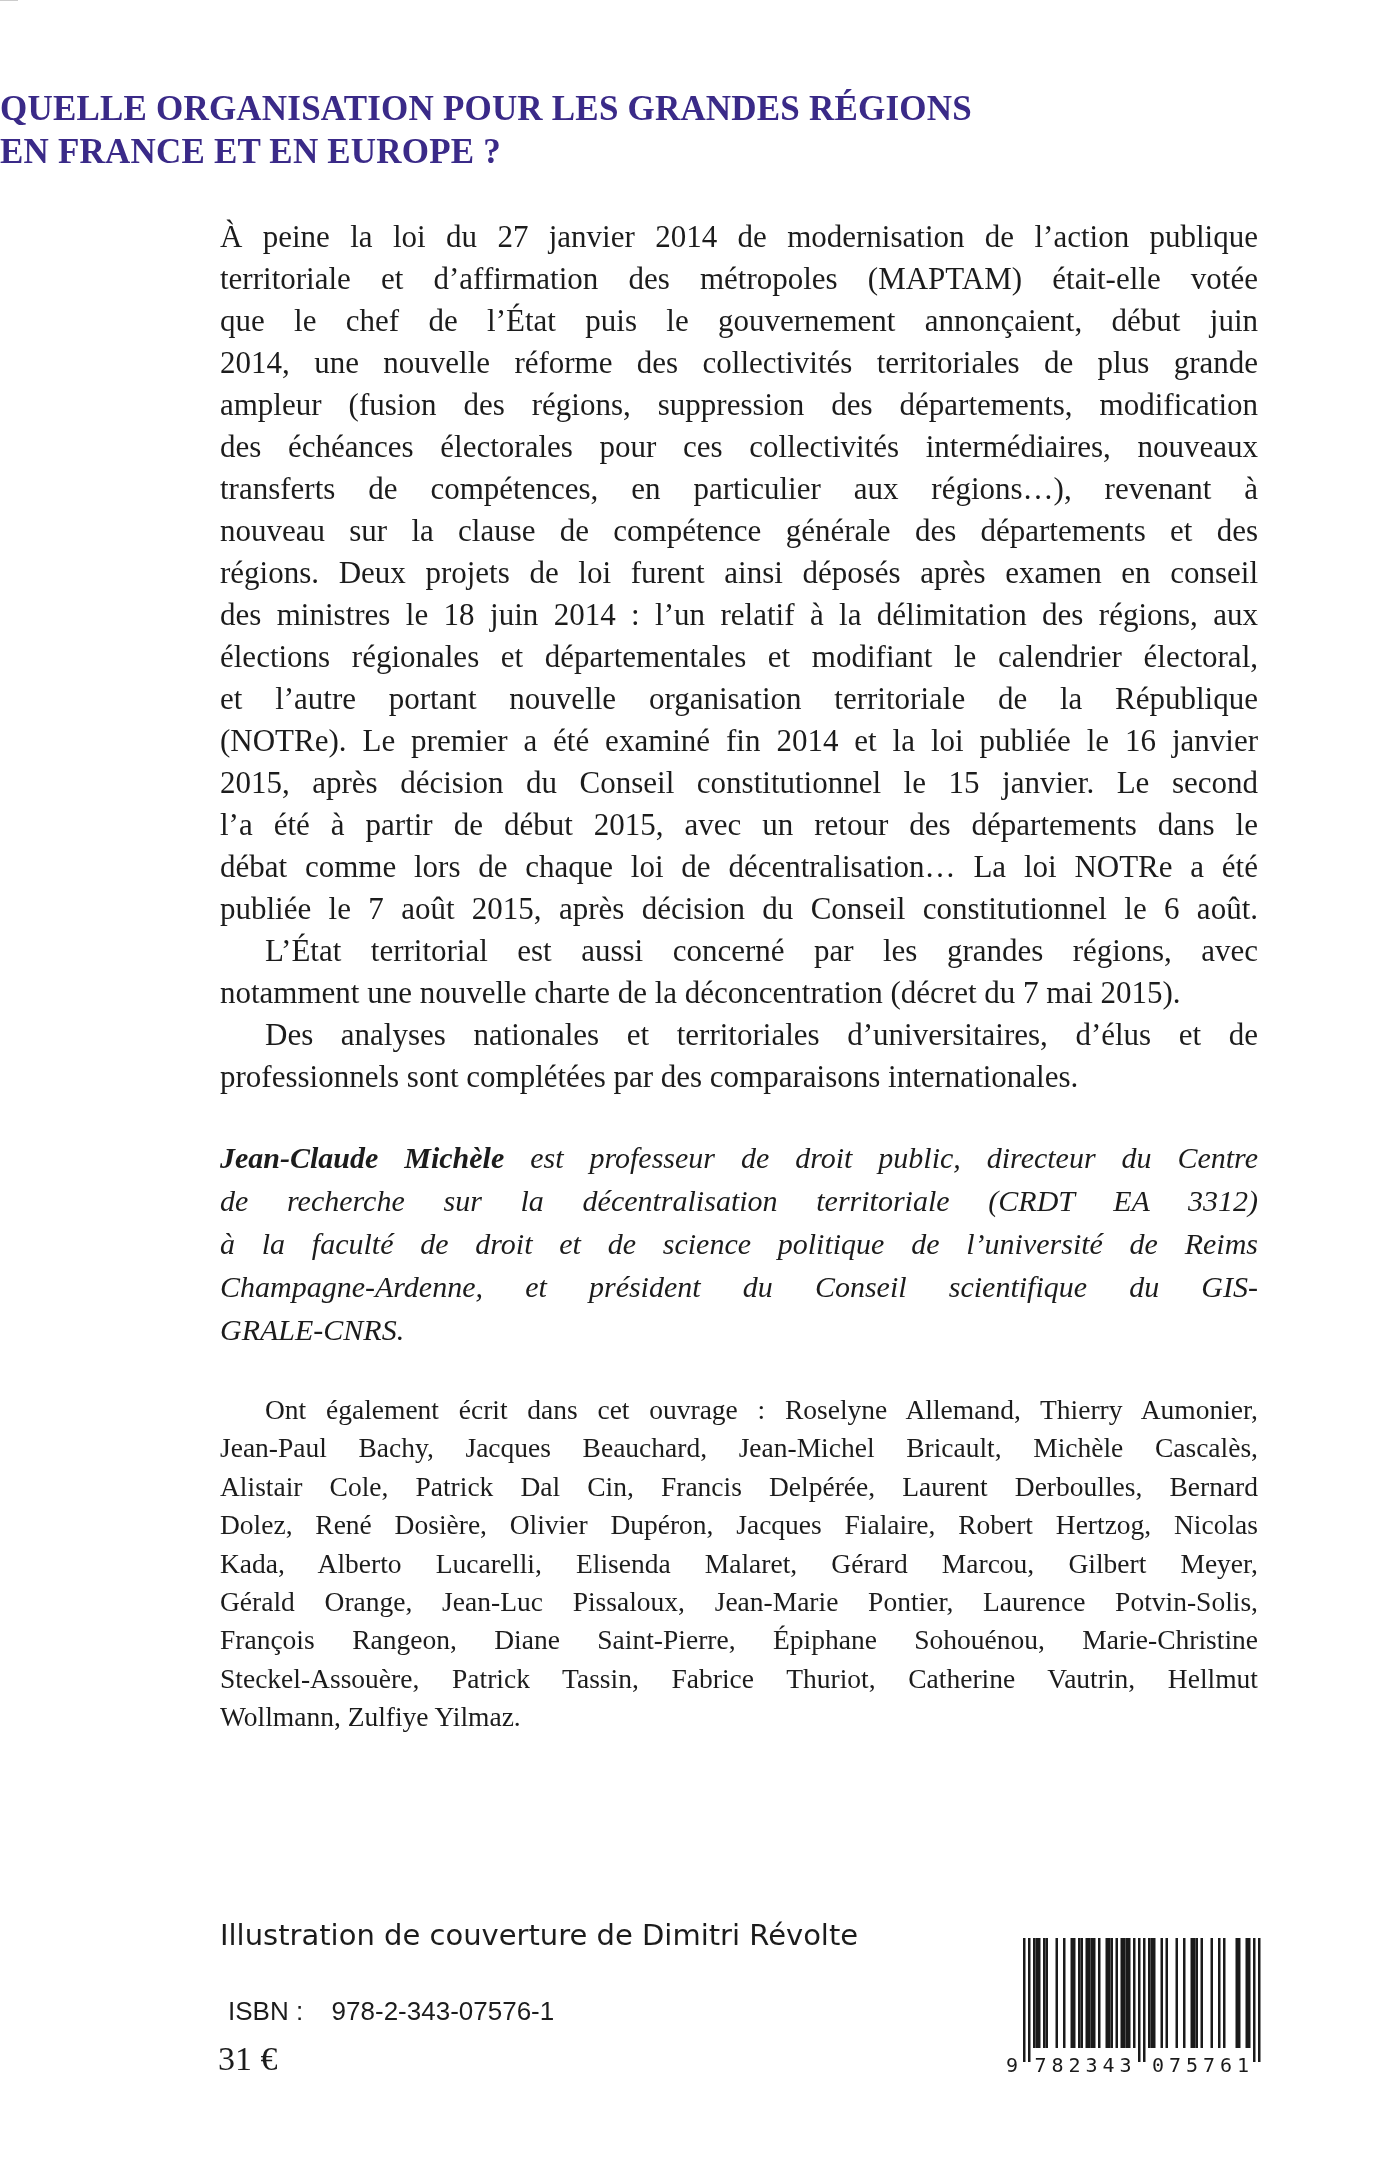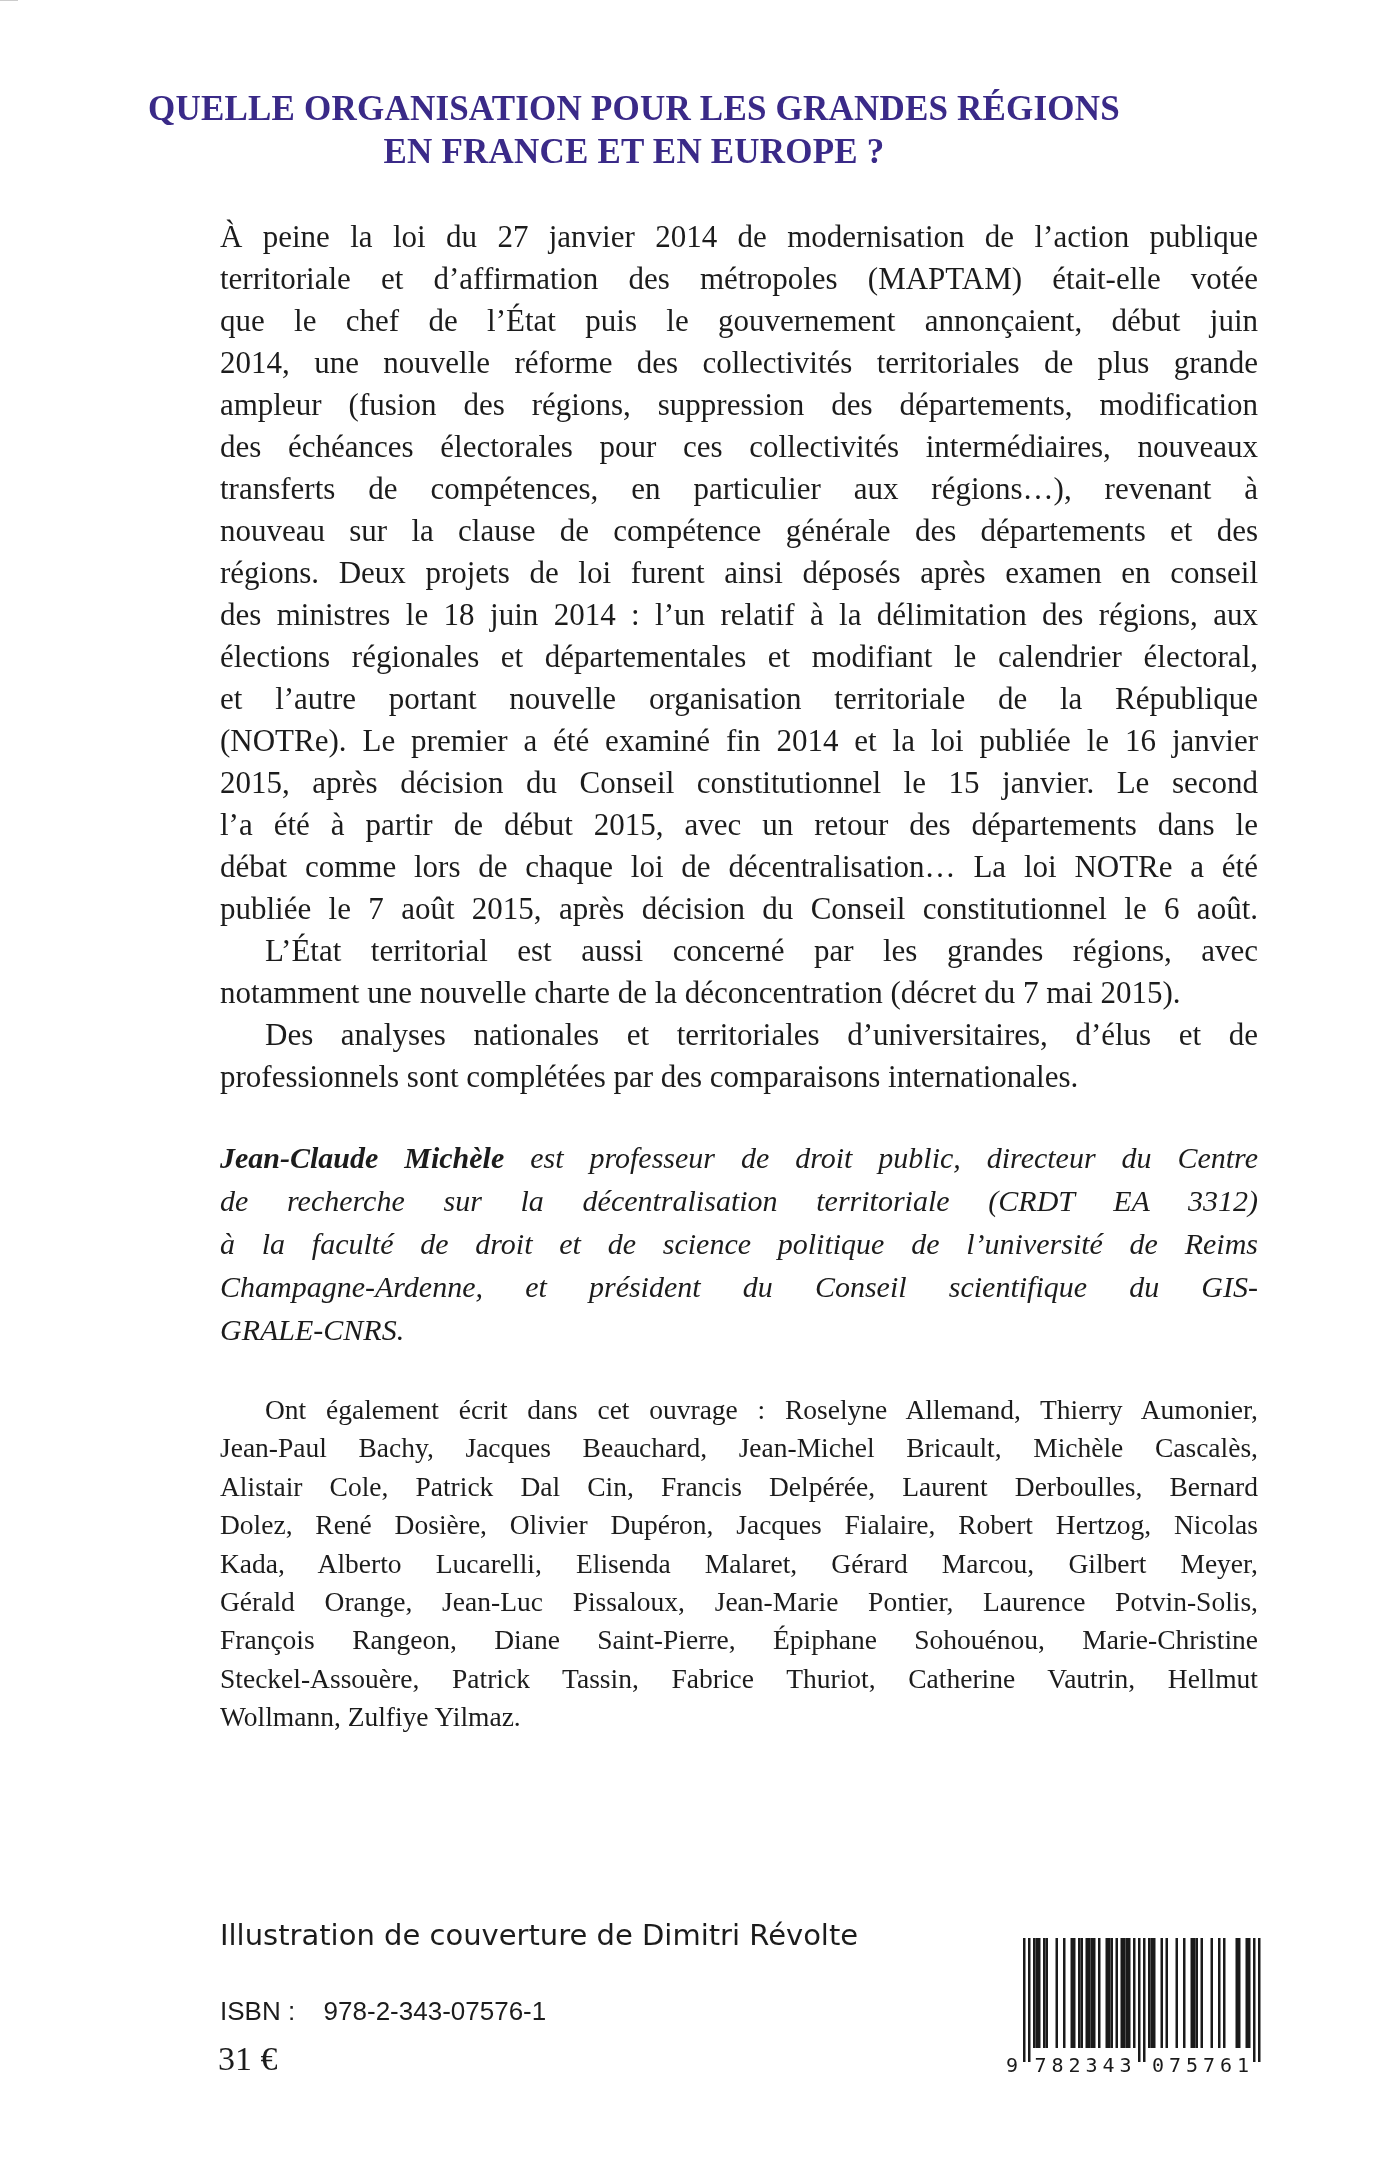--- a/index.html
+++ b/index.html
@@ -1,34 +1,34 @@
 <!DOCTYPE html>
 <html><head>
 <meta charset="utf-8">
 <style>
   html, body { margin: 0; padding: 0; background: #ffffff; }
   body { width: 1400px; height: 2168px; position: relative; overflow: hidden; }
   .title {
-    position: absolute; left: 0; width: 1268px; text-align: center;
+    position: absolute; left: 0; width: 1268px; text-align: left;
     font-family: "Liberation Serif", "DejaVu Serif", serif;
     font-weight: bold; font-size: 35px; color: #3a2a88; letter-spacing: 0.2px;
     margin: 0; line-height: 40px;
   }
   .block { position: absolute; left: 220px; width: 1038px; color: #1c1c1c; }
   .body-text { font-family: "Liberation Serif", "DejaVu Serif", serif; font-size: 31px; }
   .bio-text { font-family: "Liberation Serif", "DejaVu Serif", serif; font-size: 30px; font-style: italic; }
   .bio-name { font-weight: bold; font-style: italic; }
   .contrib-text { font-family: "Liberation Serif", "DejaVu Serif", serif; font-size: 27.5px; }
   .ln { display: block; position: absolute; left: 0; width: 100%; line-height: 0; white-space: normal; }
   .ln span.t { display: block; text-align: justify; text-align-last: justify; }
   .ln.last span.t { text-align-last: left; }
   .ln.indent span.t { padding-left: 45px; }
   .meta { position: absolute; left: 220px; font-family: "DejaVu Sans", "Liberation Sans", sans-serif; color: #1c1c1c; }
   .illus { top: 1918px; font-size: 29px; }
-  .isbn { top: 1996px; font-size: 26px; font-family: "Liberation Sans", "DejaVu Sans", sans-serif; }
+  .isbn { top: 1996px; font-size: 26px; font-family: "Liberation Sans", "DejaVu Sans", sans-serif; margin-left: 8px; }
   .price { position: absolute; left: 218px; top: 2040px; font-family: "Liberation Serif", "DejaVu Serif", serif; font-size: 34px; color: #1c1c1c; }
   .barcode { position: absolute; left: 1000px; top: 1935px; width: 270px; height: 150px; }
   .corner-mark { position: absolute; left: 0; top: 0; width: 18px; height: 1px; background: #cccccc; }
 </style>
 </head>
 <body>
 
 <div class="corner-mark"></div>
 
 <h1 class="title" style="top:89px;">QUELLE ORGANISATION POUR LES GRANDES RÉGIONS</h1>

